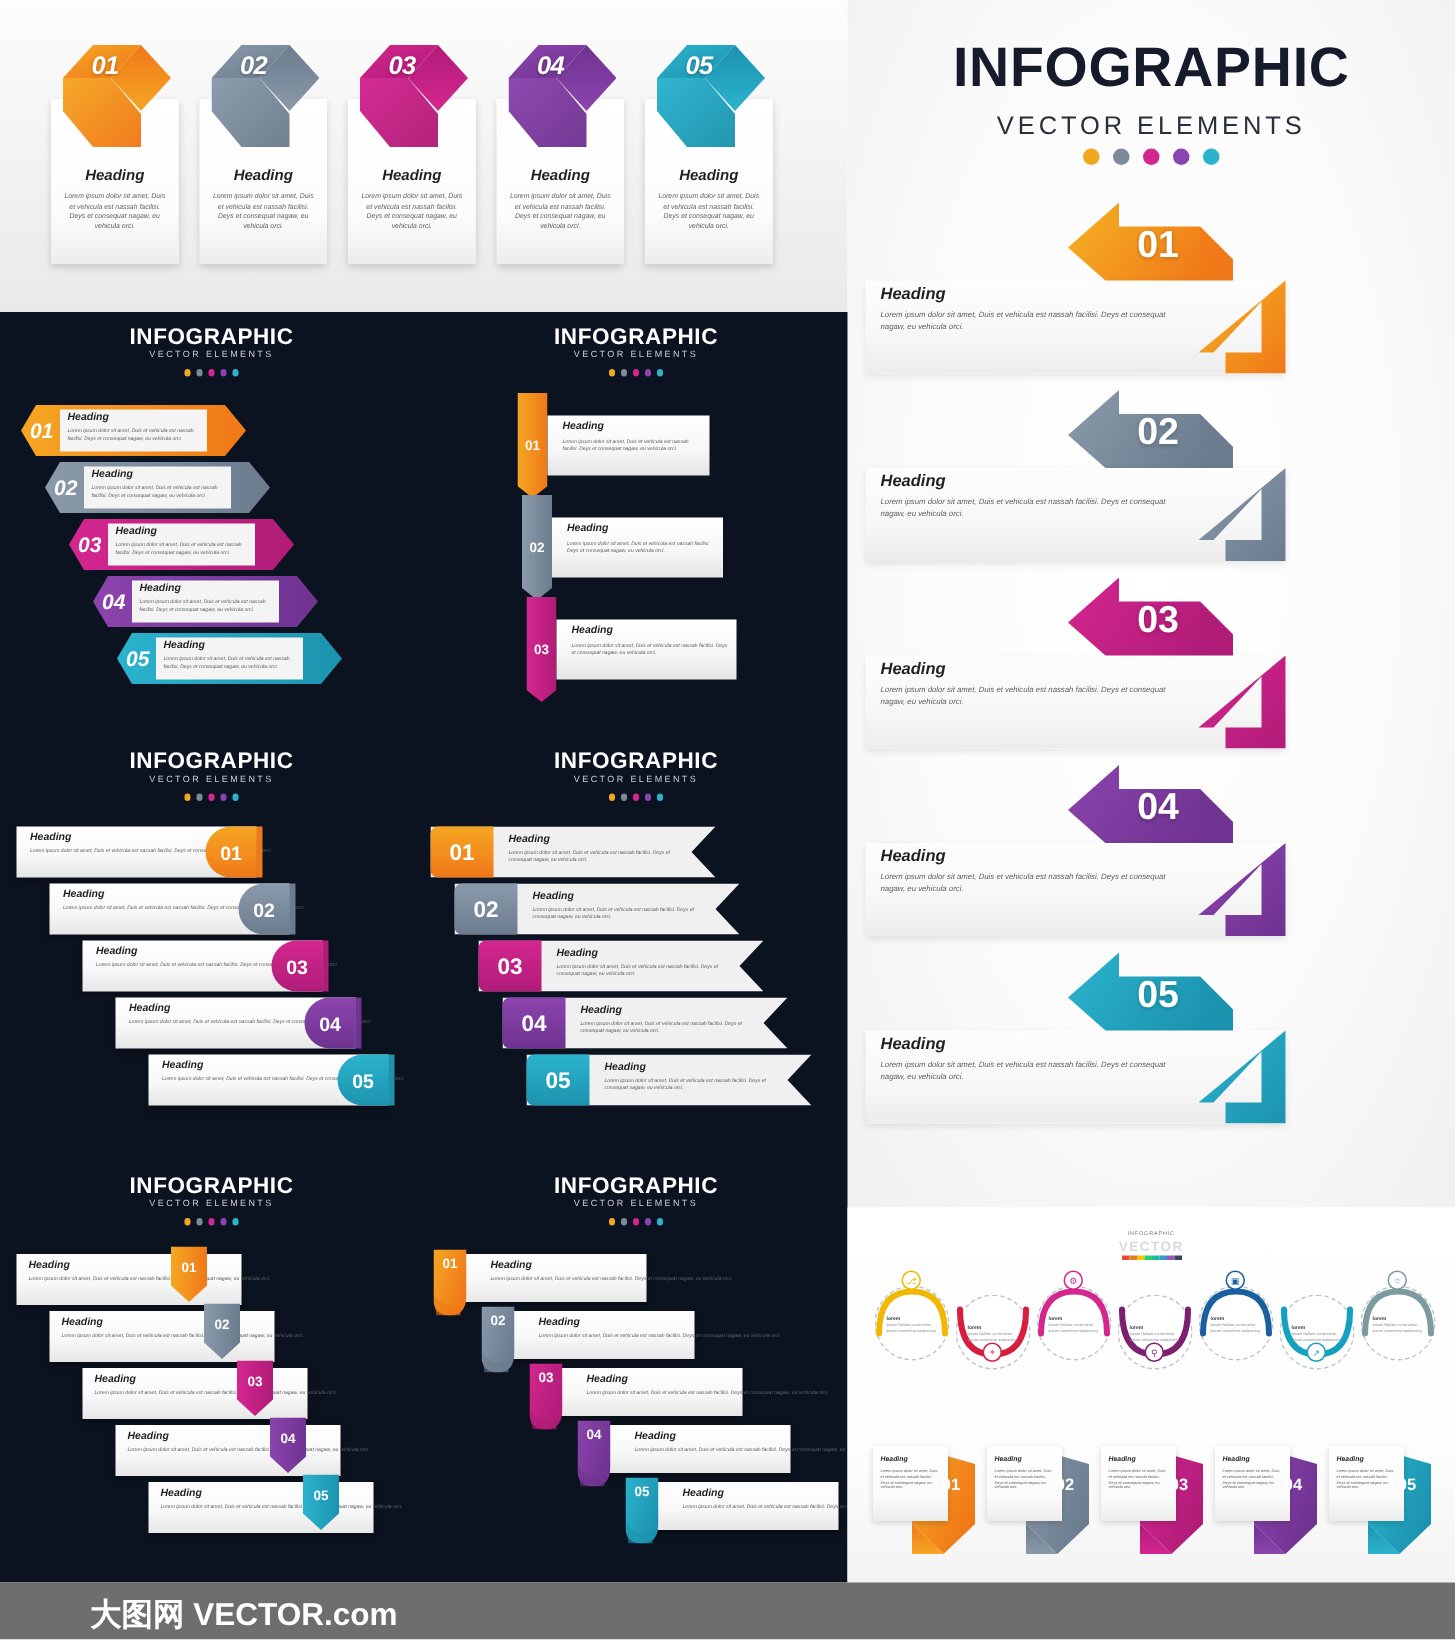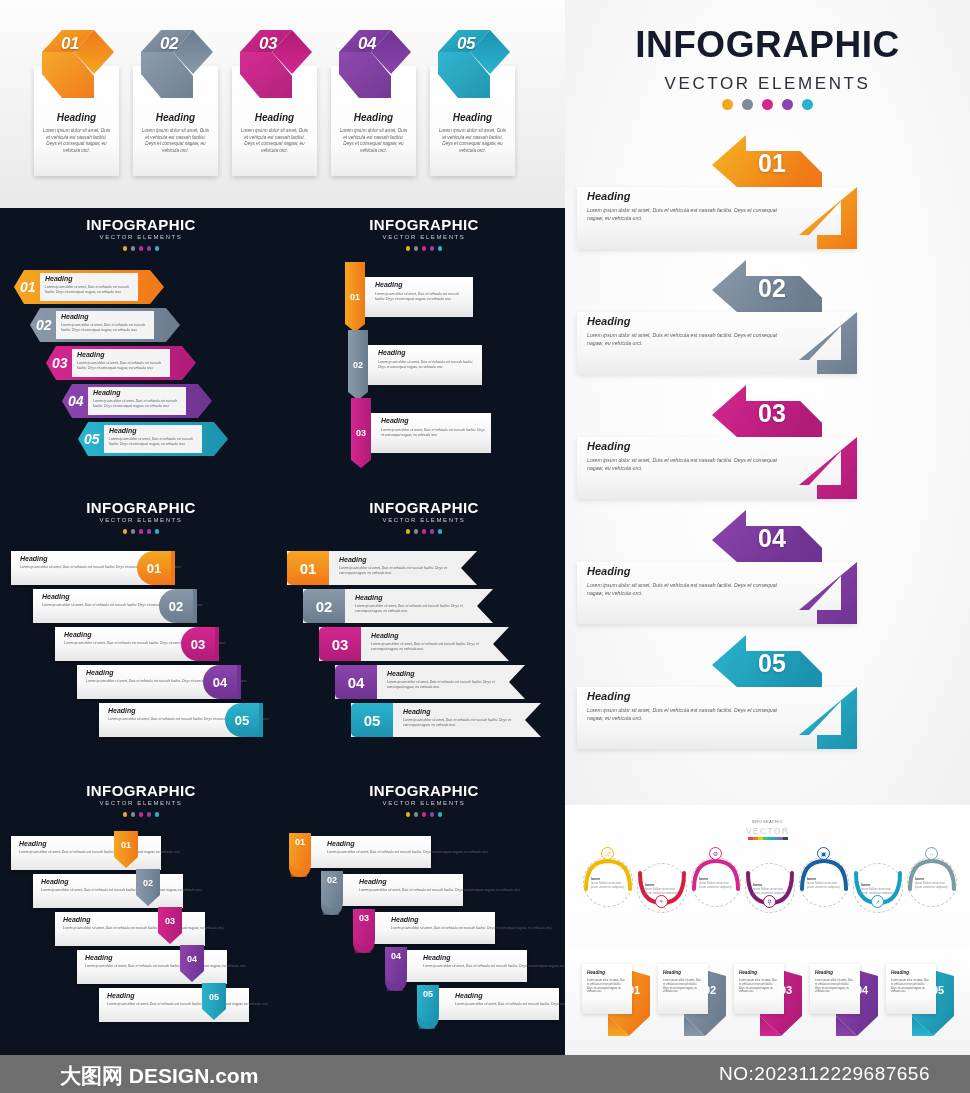--- a/index.html
+++ b/index.html
@@ -1026,17 +1026,16 @@
             </svg></div>
           <div class="bcell-paper"></div>
           <div class="bcell-h heading-it">Heading</div>
           <div class="bcell-t lorem">Lorem ipsum dolor sit amet, Duis et vehicula est nassah facilisi. Deys et consequat nagaw, eu vehicula orci.</div>
           <div class="bcell-num">05</div>
         </div>
       </div>
   </div>
 
   <div class="footer">
-    <div class="footer-left"><span class="cn">大图网</span> <span>DESIGN.com</span></div>
-    <div class="footer-right">NO:2023112229687656</div>
+    <div class="footer-left"><span class="cn">大图网</span> <span>VECTOR.com</span></div>
   </div>
 
 </div>
 
 </body></html>

